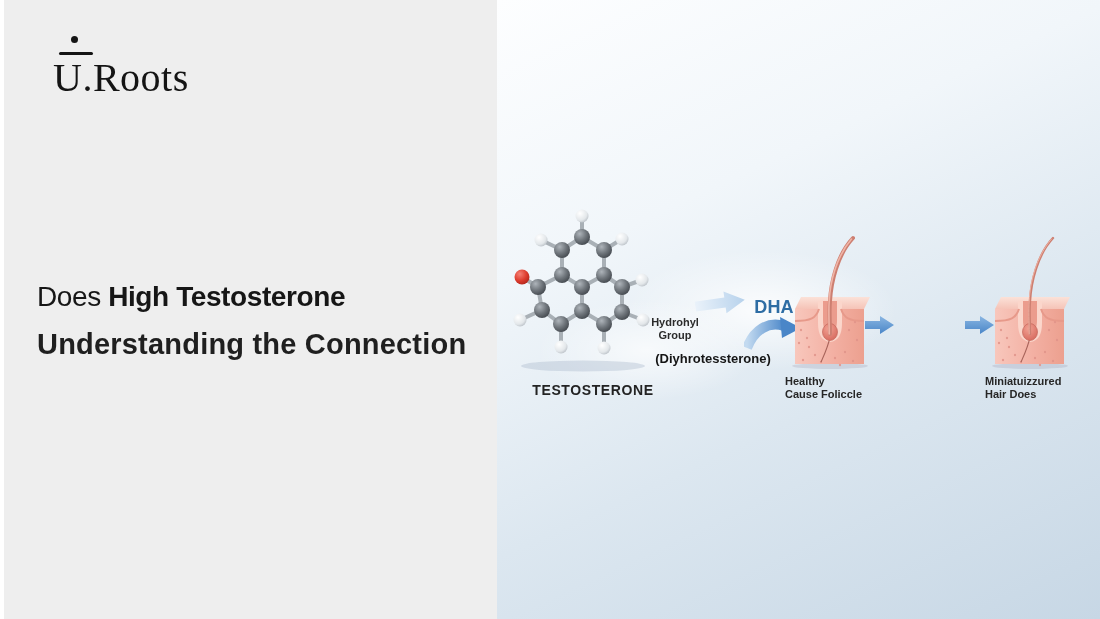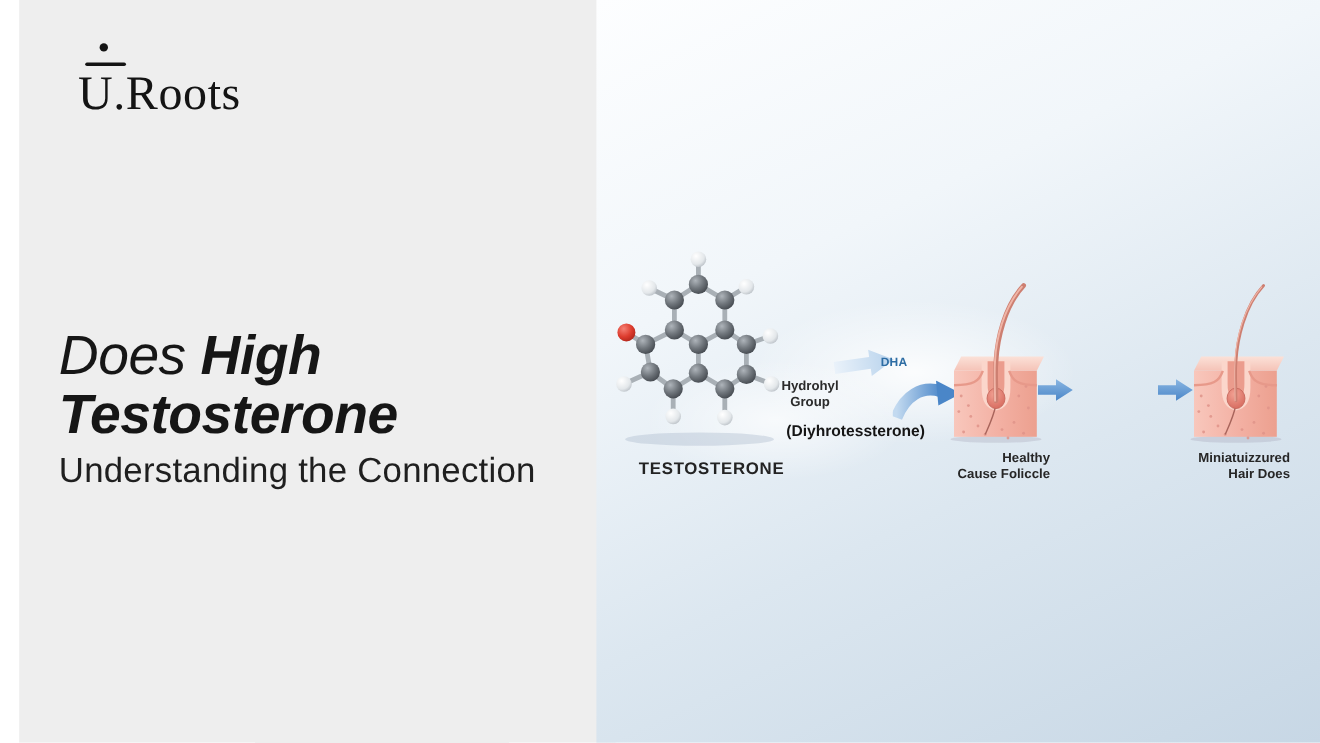--- a/index.html
+++ b/index.html
@@ -3,71 +3,71 @@
 <meta charset="utf-8">
 <style>
   html,body{margin:0;padding:0;}
   body{
     width:1100px;height:619px;position:relative;overflow:hidden;
     font-family:"Liberation Sans","DejaVu Sans",sans-serif;
     background:#fff;
   }
   
   .left-panel{
-    position:absolute;left:16px;top:0;width:497px;height:619px;
+    position:absolute;left:4px;top:0;width:497px;height:619px;
     background:var(--left-bg,#EEEEEE);
   }
   .logo{position:absolute;left:52px;top:36px;color:#141414;}
   .logo-dot{position:absolute;left:15px;top:0;width:7px;height:7px;border-radius:50%;background:#141414;}
   .logo-bar{position:absolute;left:3px;top:16px;width:34px;height:3px;border-radius:2px;background:#141414;}
   .logo-text{
     display:block;padding-top:22px;margin-left:-3px;
     font-family:"Liberation Serif","DejaVu Serif",serif;
     font-size:40px;line-height:1;letter-spacing:.5px;font-weight:400;
   }
   .heading{position:absolute;left:33px;top:272px;width:460px;color:var(--heading-color,#161616);}
-  .heading .line{display:block;font-size:46px;line-height:49px;letter-spacing:-.4px;font-style:italic;}
+  .heading .line{display:block;font-size:28px;line-height:49px;letter-spacing:-.4px;}
   .heading .lead{font-weight:500;}
   .heading .strong{font-weight:800;}
   .heading .subtitle{
     display:block;margin-top:6px;font-size:29px;line-height:34px;
-    font-weight:400;letter-spacing:.2px;color:#1f1f1f;
+    font-weight:700;letter-spacing:.2px;color:#1f1f1f;
   }
   
   .right-panel{
     position:absolute;left:497px;top:0;width:603px;height:619px;
     background:linear-gradient(155deg,var(--right-bg-start,#FDFEFF) 0%,#f1f6fa 32%,#dce7f0 62%,var(--right-bg-end,#C7D7E5) 100%);
   }
   .cloud{position:absolute;border-radius:50%;pointer-events:none;}
   .cloud.c1{left:130px;top:250px;width:270px;height:120px;
     background:radial-gradient(closest-side,rgba(255,255,255,.85),rgba(255,255,255,0));}
   .cloud.c2{left:40px;top:300px;width:220px;height:100px;
     background:radial-gradient(closest-side,rgba(255,255,255,.7),rgba(255,255,255,0));}
   .molecule{position:absolute;left:8px;top:203px;width:152px;height:172px;}
   .caption{
     position:absolute;text-align:center;color:#232323;
     font-weight:700;
   }
   .testosterone-label{left:16px;top:382px;width:160px;font-size:14px;letter-spacing:.6px;}
   .hydroxyl-label{left:146px;top:269px;width:64px;font-size:11px;line-height:13px;font-weight:600;color:#2b2b2b;margin-top:47px;}
   .dha-arrow{position:absolute;left:198px;top:290px;transform:rotate(-8deg);}
-  .dha-label{left:226px;top:297px;width:44px;font-size:10px;color:var(--dha-text-blue,#2E6DA4);letter-spacing:.2px;}
+  .dha-label{left:255px;top:297px;width:44px;font-size:18px;color:var(--dha-text-blue,#2E6DA4);letter-spacing:.2px;}
   .dht-block{left:150px;top:320px;width:132px;}
   .dht-label{display:block;font-size:18px;line-height:21px;color:#151515;}
   .dht-sub{display:block;font-size:13px;line-height:14px;color:#151515;margin-top:32px;}
   .curved-arrow{position:absolute;left:247px;top:317px;}
   .stage{position:absolute;top:235px;width:90px;}
   .stage.s1{left:288px;}
   .stage.s2{left:388px;}
   .stage.s3{left:488px;}
   .stage.s1 svg{--hw:4;--hw2:1.6;}
   .stage.s2 svg{--hw:3.1;--hw2:1.2;}
   .stage.s3 svg{--hw:2.4;--hw2:.9;}
   .stage-label{
-    margin-top:1px;text-align:right;font-size:11px;line-height:13px;
+    margin-top:1px;text-align:left;font-size:11px;line-height:13px;
     font-weight:600;color:#262626;white-space:nowrap;
   }
   .stage-arrow{position:absolute;top:315px;}
   .stage-arrow.a1{left:368px;}
   .stage-arrow.a2{left:468px;}
   .defs-holder{position:absolute;width:0;height:0;overflow:hidden;}
 </style>
 </head>
 <body>
 

